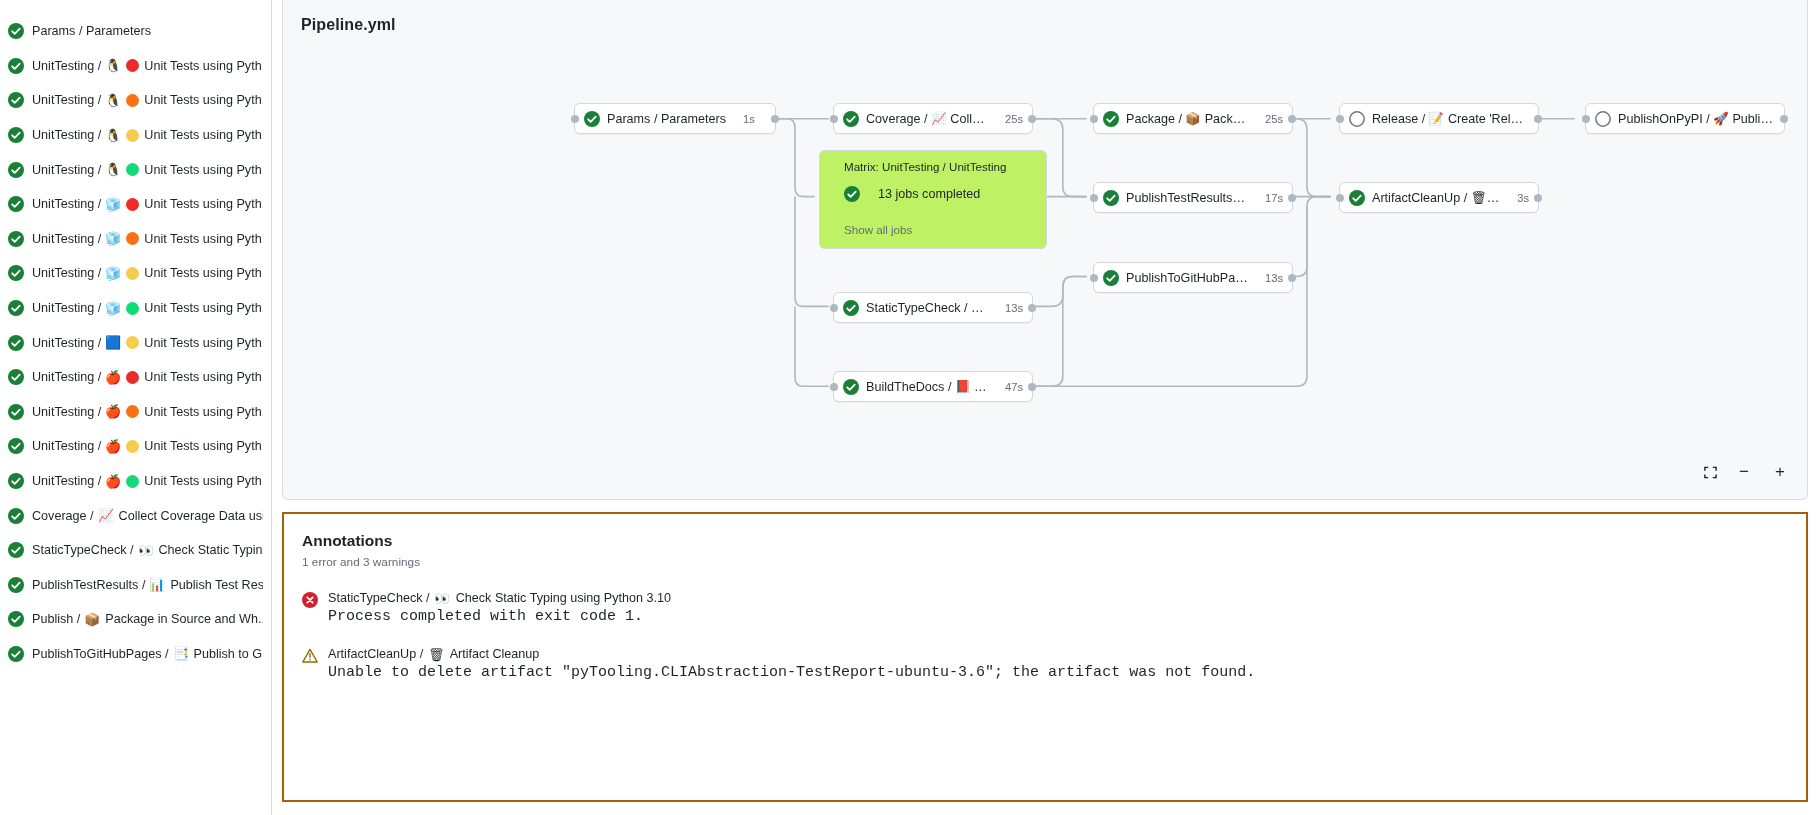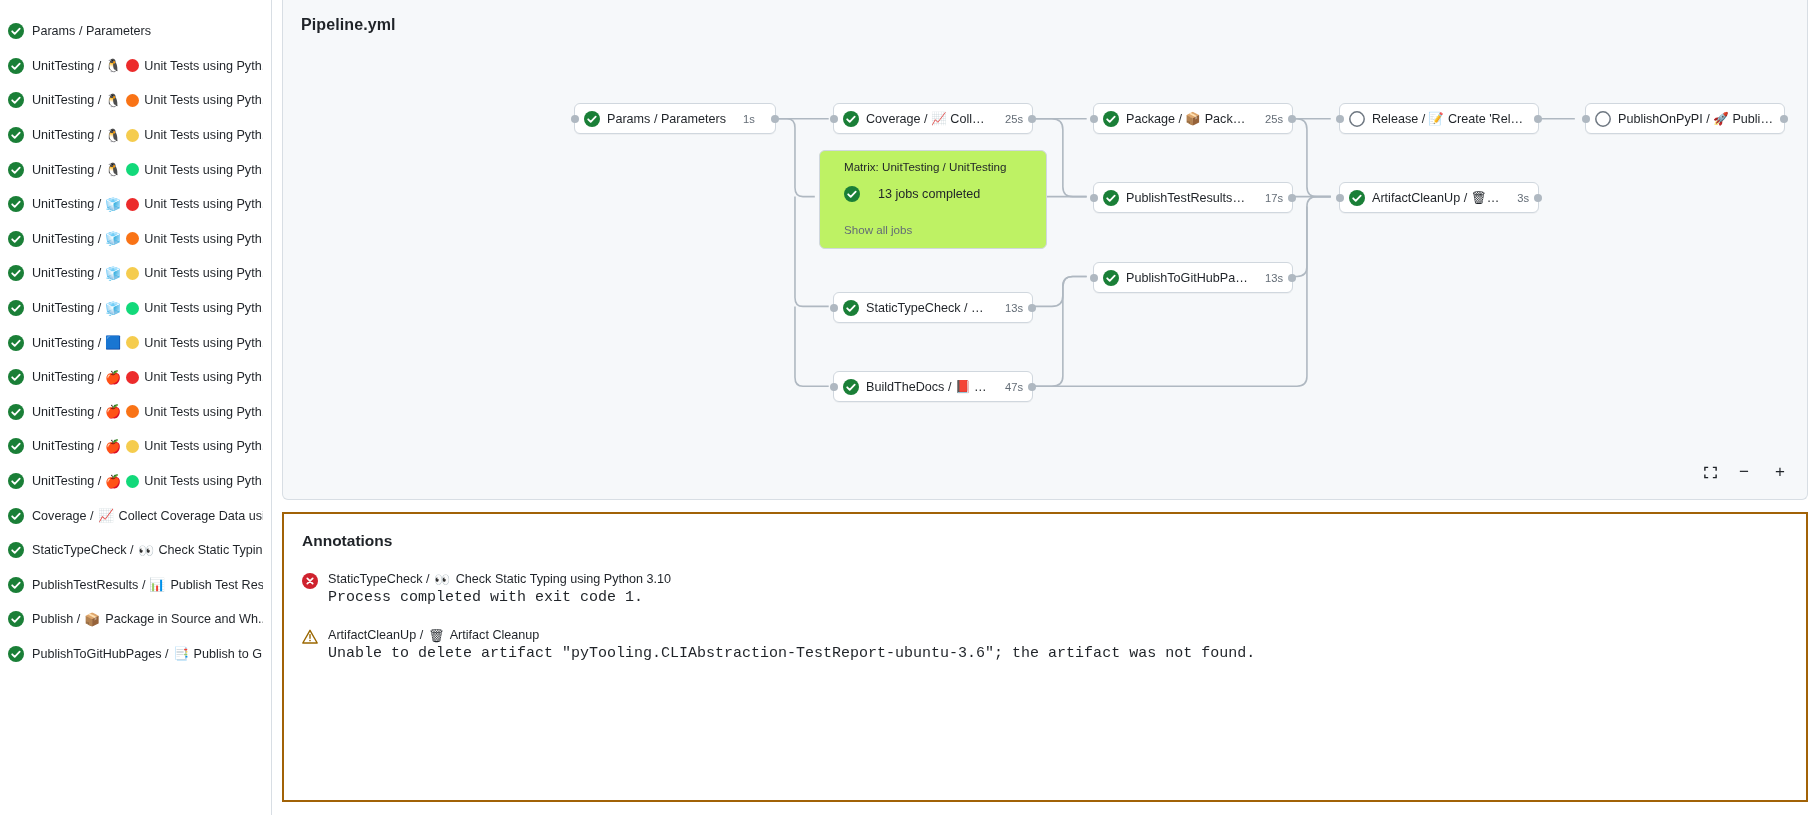--- a/index.html
+++ b/index.html
@@ -508,20 +508,21 @@
           <div class="zc-group">
             <div class="zc-btn" style="font-size:17px;">−</div>
             <div class="zc-btn" style="font-size:17px;">+</div>
           </div>
         </div>
       </div>
     </div>
 
     <div class="ann-card">
       <div class="ann-title">Annotations</div>
+      <div class="ann-sub">1 error and 3 warnings</div>
       <div id="ann-list">
           <div class="ann-item">
             <span class="ann-ico"><svg width="16" height="16" viewBox="0 0 16 16">
                 <circle cx="8" cy="8" r="8" fill="#cf222e"></circle>
                 <path d="M5.3 5.3l5.4 5.4M10.7 5.3l-5.4 5.4" stroke="#fff" stroke-width="1.7" stroke-linecap="round"></path>
               </svg></span>
             <div class="ann-body">
               <div class="ann-head">
                 <span>StaticTypeCheck / </span>
                 <span class="emoji">👀</span>

